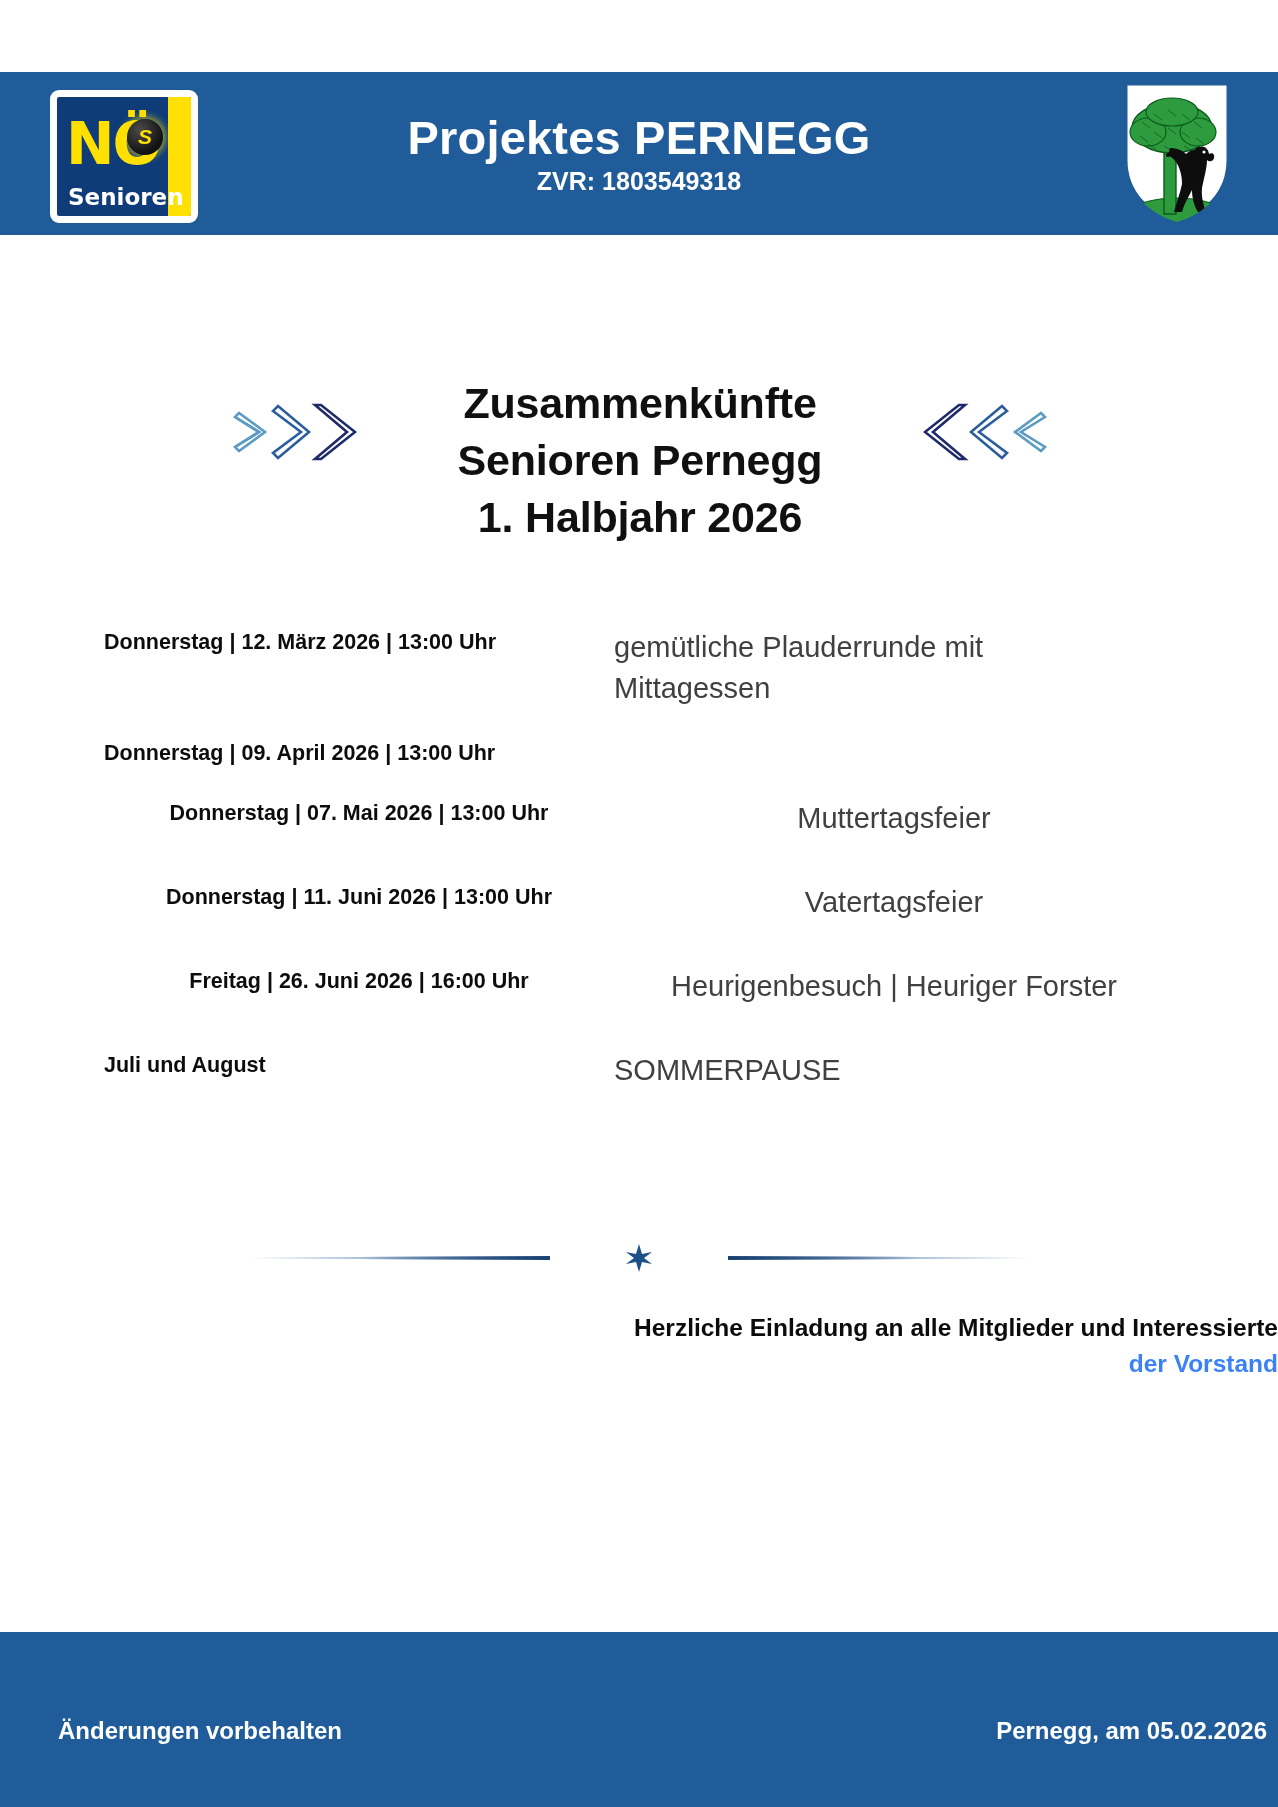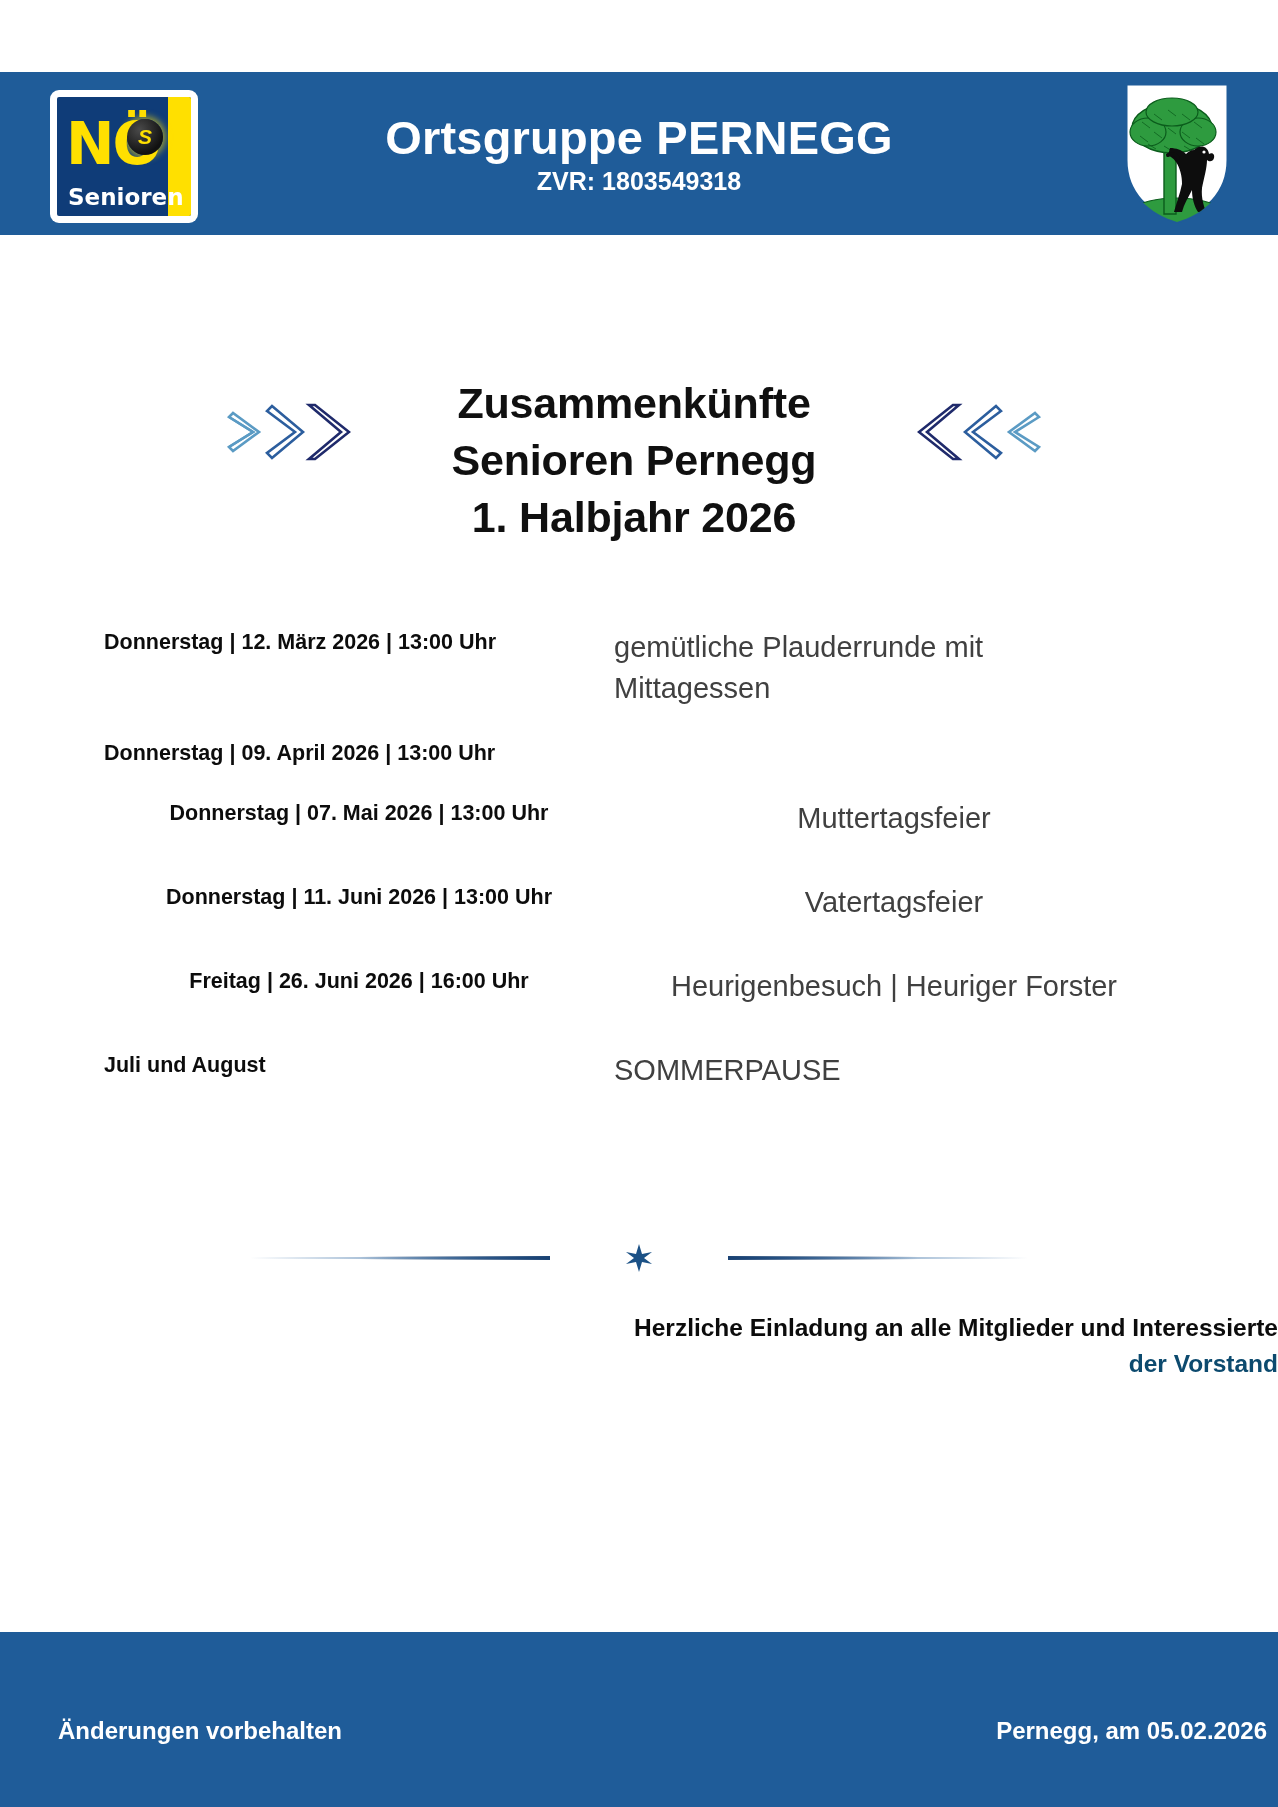--- a/index.html
+++ b/index.html
@@ -113,21 +113,21 @@
     position: absolute;
     right: 48px;
     top: 82px;
     width: 106px;
     height: 142px;
   }
 
   
   .title-block {
     position: absolute;
-    left: 12px;
+    left: 18px;
     top: 375px;
     width: 1244px;
     text-align: center;
   }
   .title-block .line {
     font-size: 43px;
     font-weight: bold;
     color: #101010;
     line-height: 1.32;
     letter-spacing: -0.2px;
@@ -222,21 +222,21 @@
   }
   .closing .l1 {
     font-size: 24.5px;
     font-weight: bold;
     color: #0c0c0c;
     line-height: 1.45;
   }
   .closing .l2 {
     font-size: 24.5px;
     font-weight: bold;
-    color: #0c4a6e;
+    color: #3b82f6;
     line-height: 1.45;
   }
 
   
   .footer-bar {
     position: absolute;
     left: 0;
     bottom: 0;
     width: 1278px;
     height: 175px;
@@ -257,21 +257,21 @@
     bottom: 62px;
     font-size: 24px;
     font-weight: bold;
   }
 </style>
 </head>
 <body>
 
 <div class="header-bar">
   <div class="header-title-wrap">
-    <div class="header-title">Ortsgruppe PERNEGG</div>
+    <div class="header-title">Projektes PERNEGG</div>
     <div class="header-sub">ZVR: 1803549318</div>
   </div>
 </div>
 
 <div class="logo">
   <div class="logo-inner">
     <div class="logo-stripe"></div>
     <div class="logo-no">NÖ</div>
     <div class="logo-s">S</div>
     <div class="logo-senioren">Senioren</div>

